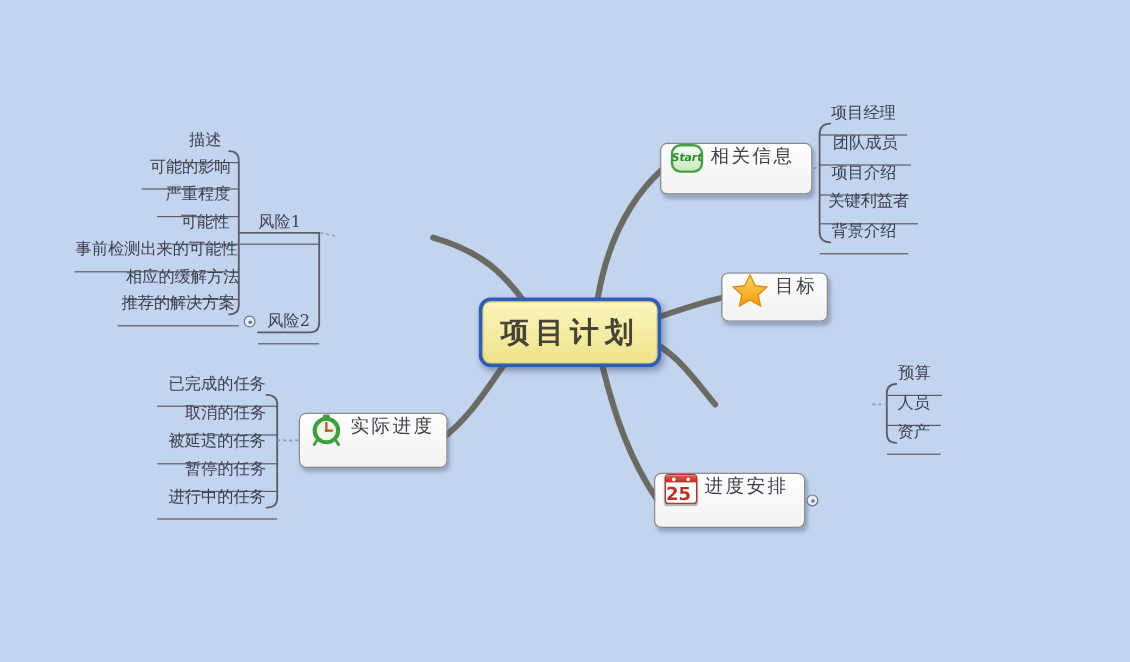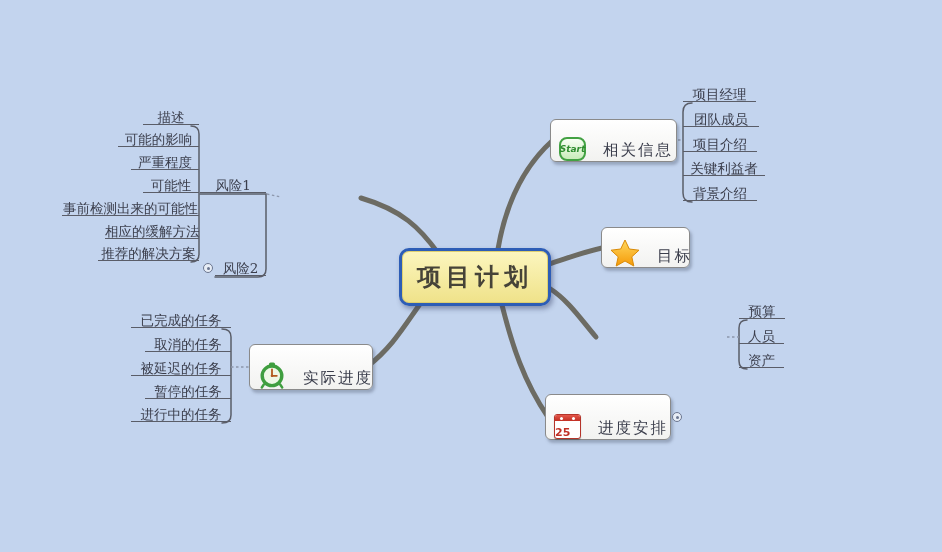--- a/index.html
+++ b/index.html
@@ -8,41 +8,41 @@
   svg.links{position:absolute;left:0;top:0;pointer-events:none}
   .branch{stroke:#6c6b63;stroke-width:5;fill:none;stroke-linecap:round}
   .twig{stroke:#5a5d68;stroke-width:1.5;fill:none;stroke-linecap:round}
   .dash{stroke:#8d97ac;stroke-width:1.3;fill:none;stroke-dasharray:2.5 2.5}
 
   .center{position:absolute;display:flex;align-items:center;justify-content:center;
           background:linear-gradient(#fcf6bf,#efe289);border:3px solid #2d5db6;border-radius:10px;
           box-shadow:2px 3px 5px rgba(50,60,100,.45), inset 0 0 0 1px #decf70;
           font-size:24px;font-weight:bold;color:#464338;letter-spacing:5px;box-sizing:border-box;cursor:default}
 
-  .node{position:absolute;display:flex;align-items:flex-end;gap:17px;
+  .node{position:absolute;display:flex;align-items:flex-start;gap:6px;
         background:linear-gradient(#ffffff,#f2f2f0);border:1.5px solid #8a8a8a;border-radius:6px;
         box-shadow:2px 3px 3px rgba(70,80,100,.35);padding:0 8px;box-sizing:border-box;cursor:default}
   .node .lbl{font-size:15.5px;color:#3b3e4c;letter-spacing:2px;white-space:nowrap}
 
   .sub{position:absolute;font-size:13.5px;color:#3b3e4c;text-align:center;height:15px;line-height:16px;
-       padding-bottom:0;border-bottom:1.5px solid #5a5d68;white-space:nowrap;box-sizing:content-box;cursor:default}
+       padding-bottom:11px;border-bottom:1.5px solid #5a5d68;white-space:nowrap;box-sizing:content-box;cursor:default}
 
   .expand{position:absolute;width:10px;height:10px;border:1.3px solid #6b7690;border-radius:50%;
           background:#e7edf6;display:flex;align-items:center;justify-content:center;box-sizing:border-box;cursor:pointer}
   .expand .d{width:3px;height:3px;background:#6b7690;border-radius:50%}
 
   .ic{flex:0 0 auto;display:flex;align-items:center;justify-content:center}
   .start{width:27px;height:24px;border:2px solid #43a143;border-radius:8px;
          background:linear-gradient(#f8fff4,#c9ecba);color:#2f8d2f;font-size:9px;font-weight:bold;font-style:italic;
          font-family:"DejaVu Sans",sans-serif;display:flex;align-items:center;justify-content:center;box-sizing:border-box}
   .cal{width:25px;height:23px;background:#fff;border:1px solid #b5342a;border-radius:3px;overflow:hidden;
        box-shadow:0 1px 1px rgba(0,0,0,.3)}
   .cal-top{height:6px;background:linear-gradient(#e4574a,#c22f24);display:flex;justify-content:space-around;align-items:center}
   .cal-top i{width:3px;height:3px;background:#fff;border-radius:50%;display:block}
-  .cal-day{color:#c03026;font-weight:bold;font-size:11px;text-align:center;line-height:15px;
+  .cal-day{color:#c03026;font-weight:bold;font-size:15px;text-align:center;line-height:15px;
            font-family:"DejaVu Sans",sans-serif}
 </style>
 </head>
 <body>
 
 <div class="canvas">
 
   <svg class="links" width="942" height="552">
 
     <path class="branch" d="M438 253 C420 228 402 210 361 198"></path>

